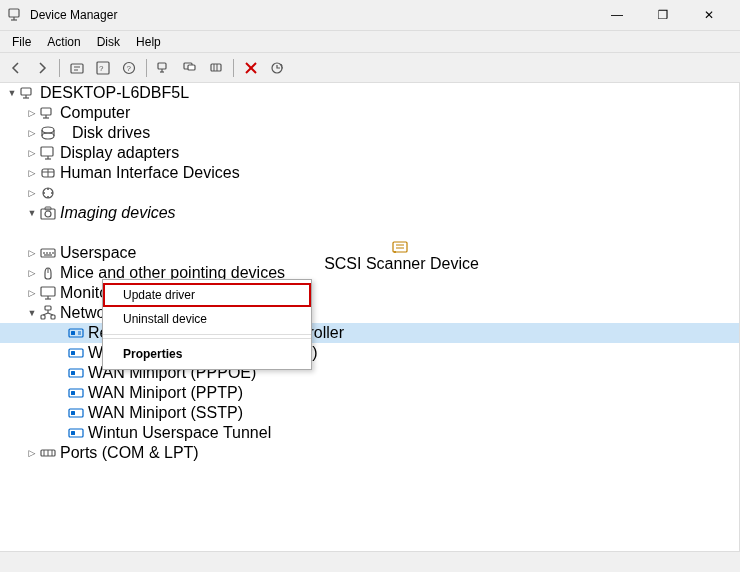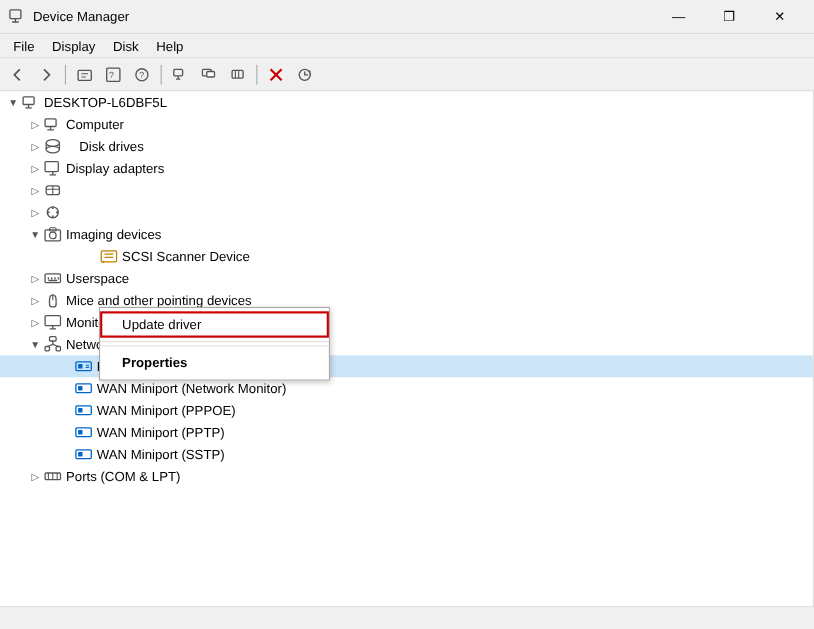--- a/index.html
+++ b/index.html
@@ -131,39 +131,39 @@
       width: 16px;
       height: 16px;
       display: inline-flex;
       align-items: center;
       justify-content: center;
       font-size: 9px;
       color: #555;
       flex-shrink: 0;
     }
     .tree-label {
-      font-size: 12px;
+      font-size: 16px;
     }
 
     
     .status-bar {
       height: 22px;
       background: #f0f0f0;
       border-top: 1px solid #ddd;
       display: flex;
       align-items: center;
       padding: 0 8px;
       font-size: 11px;
     }
 
     
     .context-menu {
       position: absolute;
       top: 196px;
-      left: 90px;
+      left: 102px;
       background: white;
       border: 1px solid #aaa;
       box-shadow: 2px 2px 5px rgba(0,0,0,0.2);
       width: 210px;
       z-index: 100;
       padding: 3px 0;
     }
     .context-menu-item {
       padding: 5px 20px;
       cursor: pointer;
@@ -209,21 +209,21 @@
   <span class="title-bar-text">Device Manager</span>
   <div class="title-bar-controls">
     <button class="title-bar-btn">—</button>
     <button class="title-bar-btn">❐</button>
     <button class="title-bar-btn close">✕</button>
   </div>
 </div>
 
 <div class="menu-bar">
   <div class="menu-item">File</div>
-  <div class="menu-item">Display</div>
+  <div class="menu-item">Action</div>
   <div class="menu-item">Disk</div>
   <div class="menu-item">Help</div>
 </div>
 
 <div class="toolbar">
   <button class="toolbar-btn">
     <svg width="14" height="14" viewBox="0 0 14 14">
         <polyline points="9,2 4,7 9,12" fill="none" stroke="#555" stroke-width="1.5"></polyline>
       </svg>
   </button>
@@ -343,20 +343,21 @@
 
     <div class="tree-item" style="padding-left: 24px;">
       <span class="tree-toggle">▷</span>
       <span class="dev-icon">
         <svg width="16" height="16" viewBox="0 0 16 16">
           <rect x="2" y="4" width="12" height="8" rx="2" fill="none" stroke="#555" stroke-width="1.2"></rect>
           <line x1="2" y1="7" x2="14" y2="7" stroke="#555" stroke-width="1"></line>
           <line x1="8" y1="4" x2="8" y2="12" stroke="#555" stroke-width="1"></line>
         </svg>
       </span>
+      <span class="tree-label" style="margin-left:4px;">Human Interface Devices</span>
     </div>
 
     <div class="tree-item" style="padding-left: 24px;">
       <span class="tree-toggle">▷</span>
       <span class="dev-icon">
         <svg width="16" height="16" viewBox="0 0 16 16">
           <circle cx="8" cy="8" r="5" fill="none" stroke="#555" stroke-width="1.2"></circle>
           <line x1="8" y1="3" x2="8" y2="5" stroke="#555" stroke-width="1.5"></line>
           <line x1="8" y1="11" x2="8" y2="13" stroke="#555" stroke-width="1.5"></line>
           <line x1="3" y1="8" x2="5" y2="8" stroke="#555" stroke-width="1.5"></line>
@@ -367,24 +368,24 @@
 
     <div class="tree-item" style="padding-left: 24px;">
       <span class="tree-toggle">▼</span>
       <span class="dev-icon">
         <svg width="16" height="16" viewBox="0 0 16 16">
           <rect x="1" y="4" width="14" height="10" rx="1" fill="none" stroke="#555" stroke-width="1.2"></rect>
           <circle cx="8" cy="9" r="3" fill="none" stroke="#555" stroke-width="1.2"></circle>
           <rect x="5" y="2" width="6" height="3" rx="1" fill="none" stroke="#555" stroke-width="1"></rect>
         </svg>
       </span>
-      <span class="tree-label" style="margin-left:4px;">Imaging devices</span>
-    </div>
-
-    <div class="tree-item" style="padding-left: 75px;">
+      <span class="tree-label" style="margin-left:4px;font-style:italic;">Imaging devices</span>
+    </div>
+
+    <div class="tree-item" style="padding-left: 60px; flex-direction: column;">
       <span class="tree-toggle" style="visibility:hidden;">▷</span>
       <span class="dev-icon">
         <svg width="16" height="16" viewBox="0 0 16 16">
           <rect x="1" y="3" width="14" height="10" rx="1" fill="none" stroke="#c08000" stroke-width="1.2"></rect>
           <line x1="4" y1="6" x2="12" y2="6" stroke="#c08000" stroke-width="1"></line>
           <line x1="4" y1="9" x2="12" y2="9" stroke="#c08000" stroke-width="1"></line>
           <circle cx="3" cy="13" r="1" fill="#c08000"></circle>
         </svg>
       </span>
       <span class="tree-label" style="margin-left:4px;">SCSI Scanner Device</span>
@@ -493,36 +494,47 @@
       <span class="tree-toggle" style="visibility:hidden;">▷</span>
       <span class="dev-icon">
         <svg width="16" height="16" viewBox="0 0 16 16">
           <rect x="1" y="4" width="14" height="8" rx="1" fill="none" stroke="#0066cc" stroke-width="1.2"></rect>
           <rect x="3" y="6" width="4" height="4" rx="0.5" fill="#0066cc"></rect>
         </svg>
       </span>
       <span class="tree-label" style="margin-left:4px;">WAN Miniport (SSTP)</span>
     </div>
 
+    <div class="tree-item" style="padding-left: 52px;">
+      <span class="tree-toggle" style="visibility:hidden;">▷</span>
+      <span class="dev-icon">
+        <svg width="16" height="16" viewBox="0 0 16 16">
+          <rect x="1" y="4" width="14" height="8" rx="1" fill="none" stroke="#0066cc" stroke-width="1.2"></rect>
+          <rect x="3" y="6" width="4" height="4" rx="0.5" fill="#0066cc"></rect>
+        </svg>
+      </span>
+      <span class="tree-label" style="margin-left:4px;">Wintun Userspace Tunnel</span>
+    </div>
 
     <div class="tree-item" style="padding-left: 24px;">
       <span class="tree-toggle">▷</span>
       <span class="dev-icon">
         <svg width="16" height="16" viewBox="0 0 16 16">
           <rect x="1" y="5" width="14" height="6" rx="1" fill="none" stroke="#555" stroke-width="1.2"></rect>
           <line x1="4" y1="5" x2="4" y2="11" stroke="#555" stroke-width="1"></line>
           <line x1="8" y1="5" x2="8" y2="11" stroke="#555" stroke-width="1"></line>
           <line x1="12" y1="5" x2="12" y2="11" stroke="#555" stroke-width="1"></line>
         </svg>
       </span>
       <span class="tree-label" style="margin-left:4px;">Ports (COM &amp; LPT)</span>
     </div>
 
     <div class="context-menu">
       <div class="context-menu-item highlighted">Update driver</div>
+      <div class="context-menu-item">Uninstall device</div>
       <div class="context-menu-separator"></div>
       <div class="context-menu-separator"></div>
       <div class="context-menu-item bold">Properties</div>
     </div>
 
   </div>
 </div>
 
 <div class="status-bar">
   <span></span>

